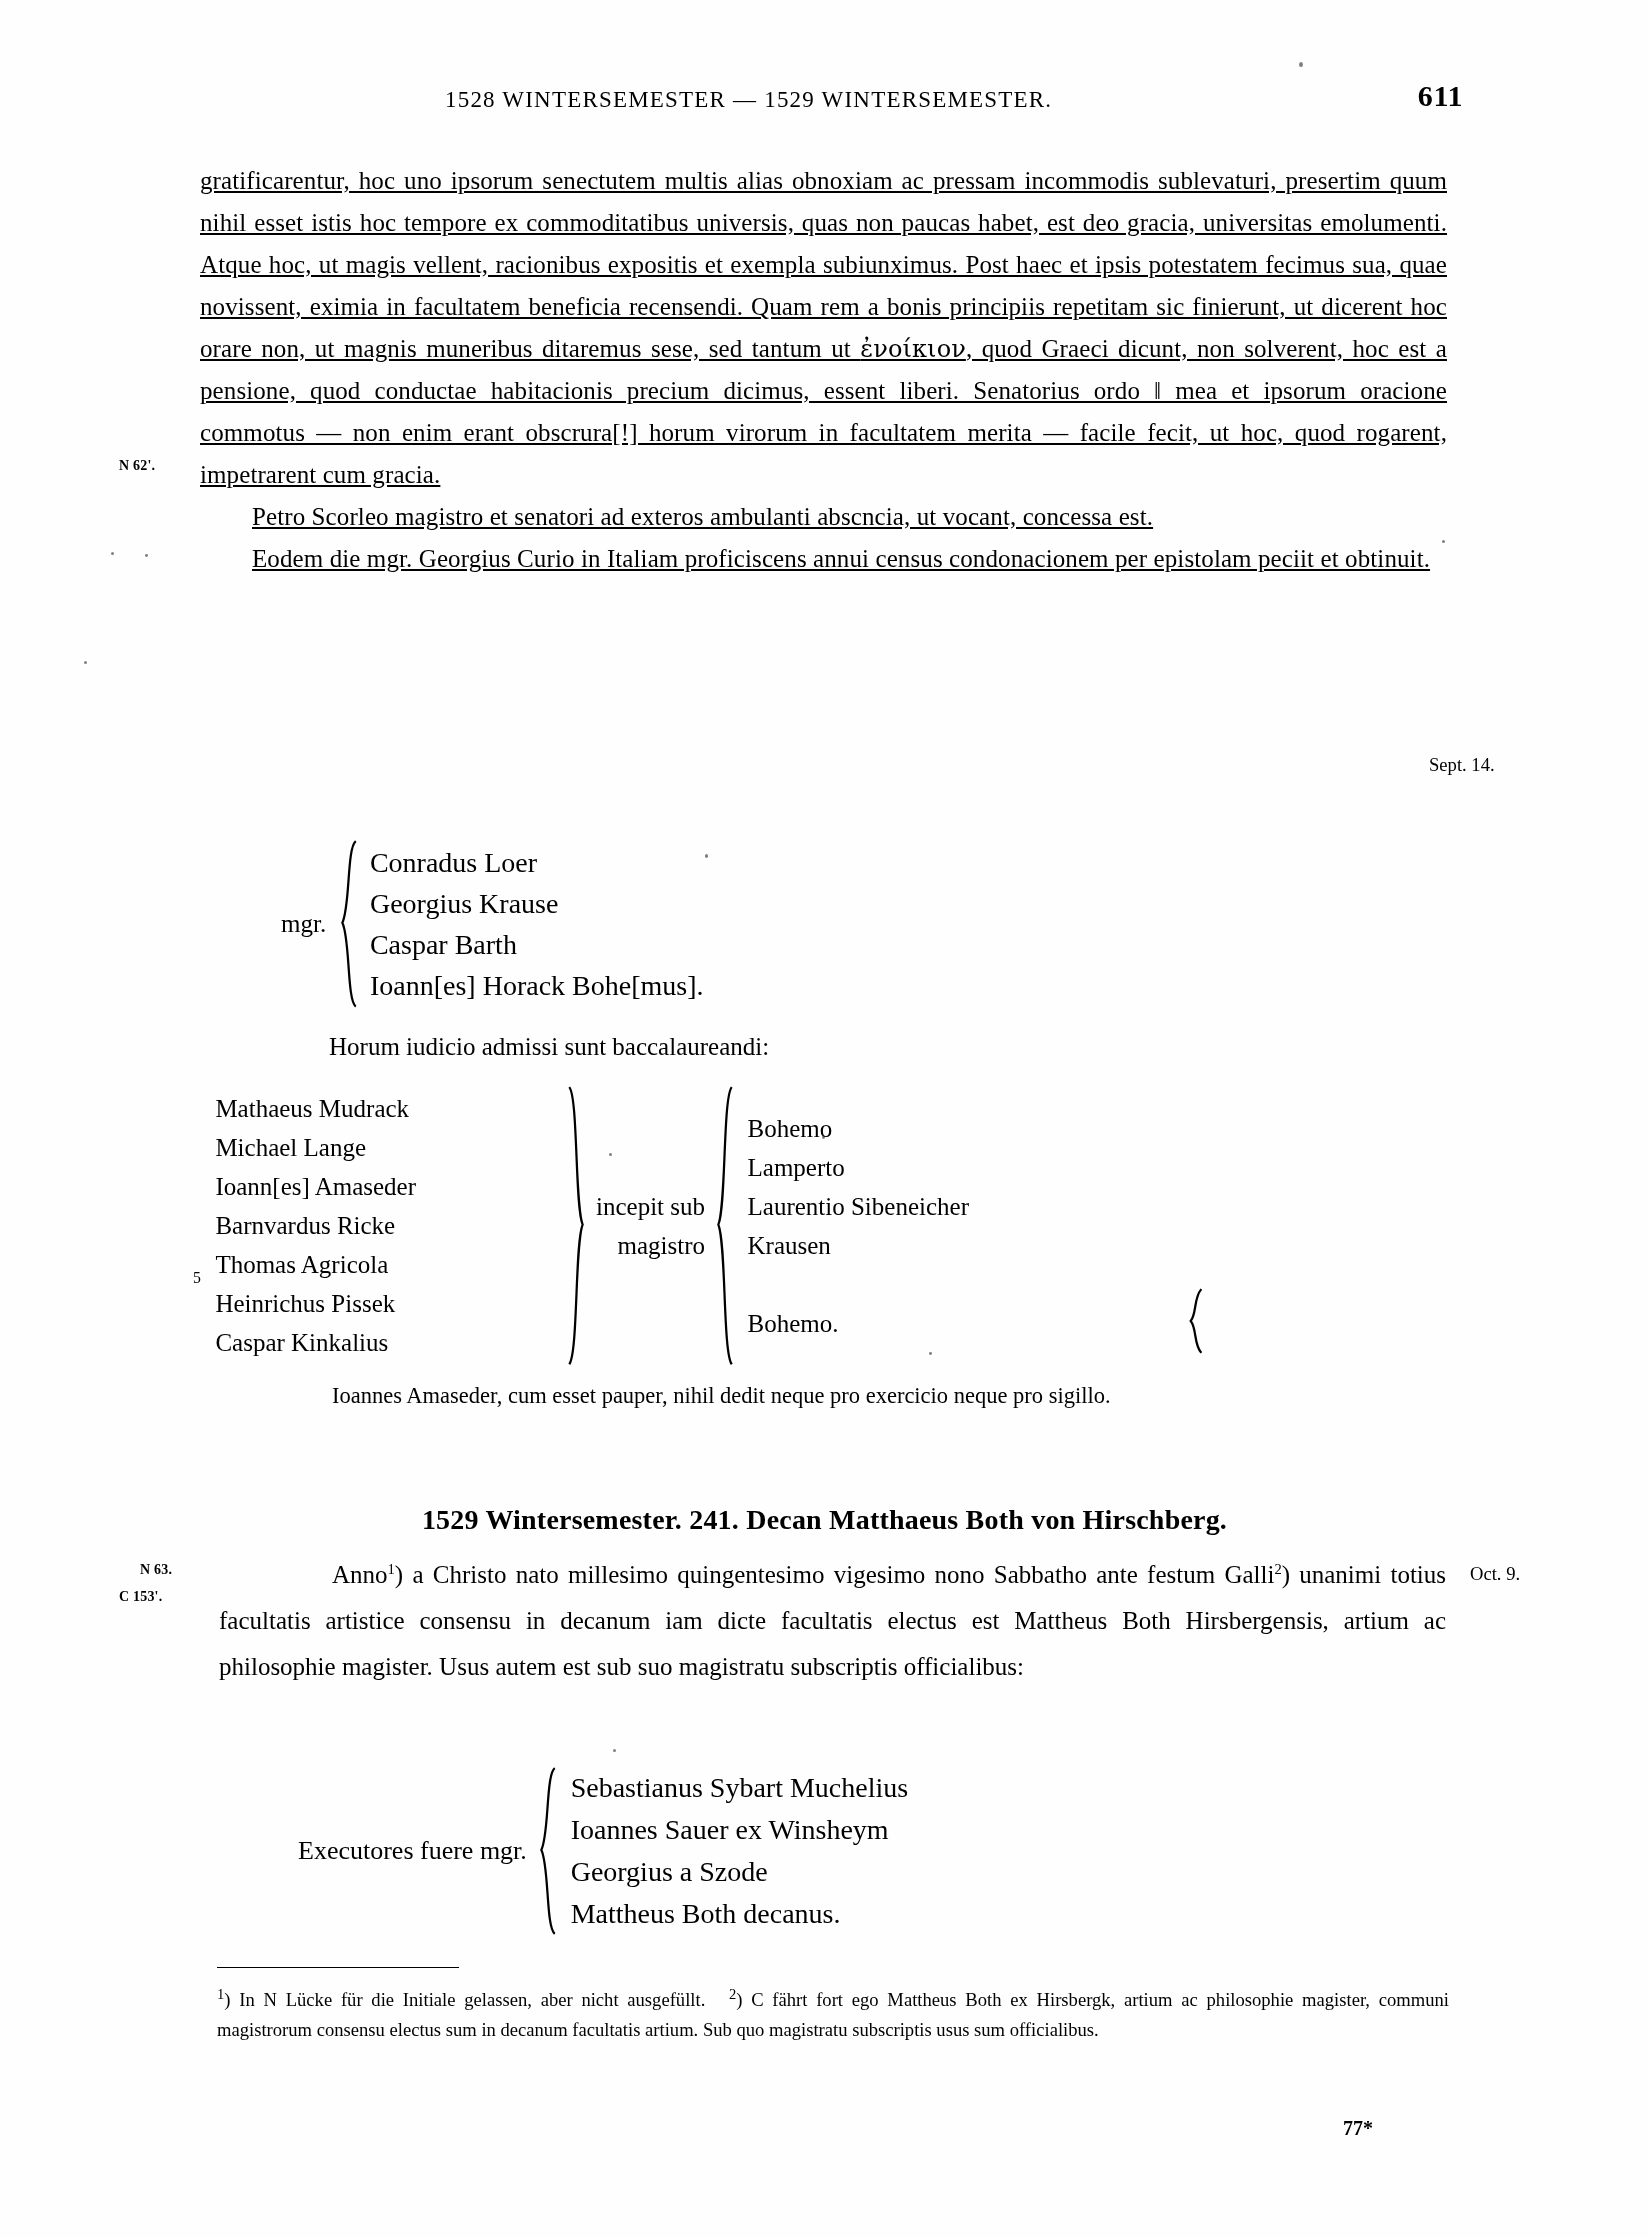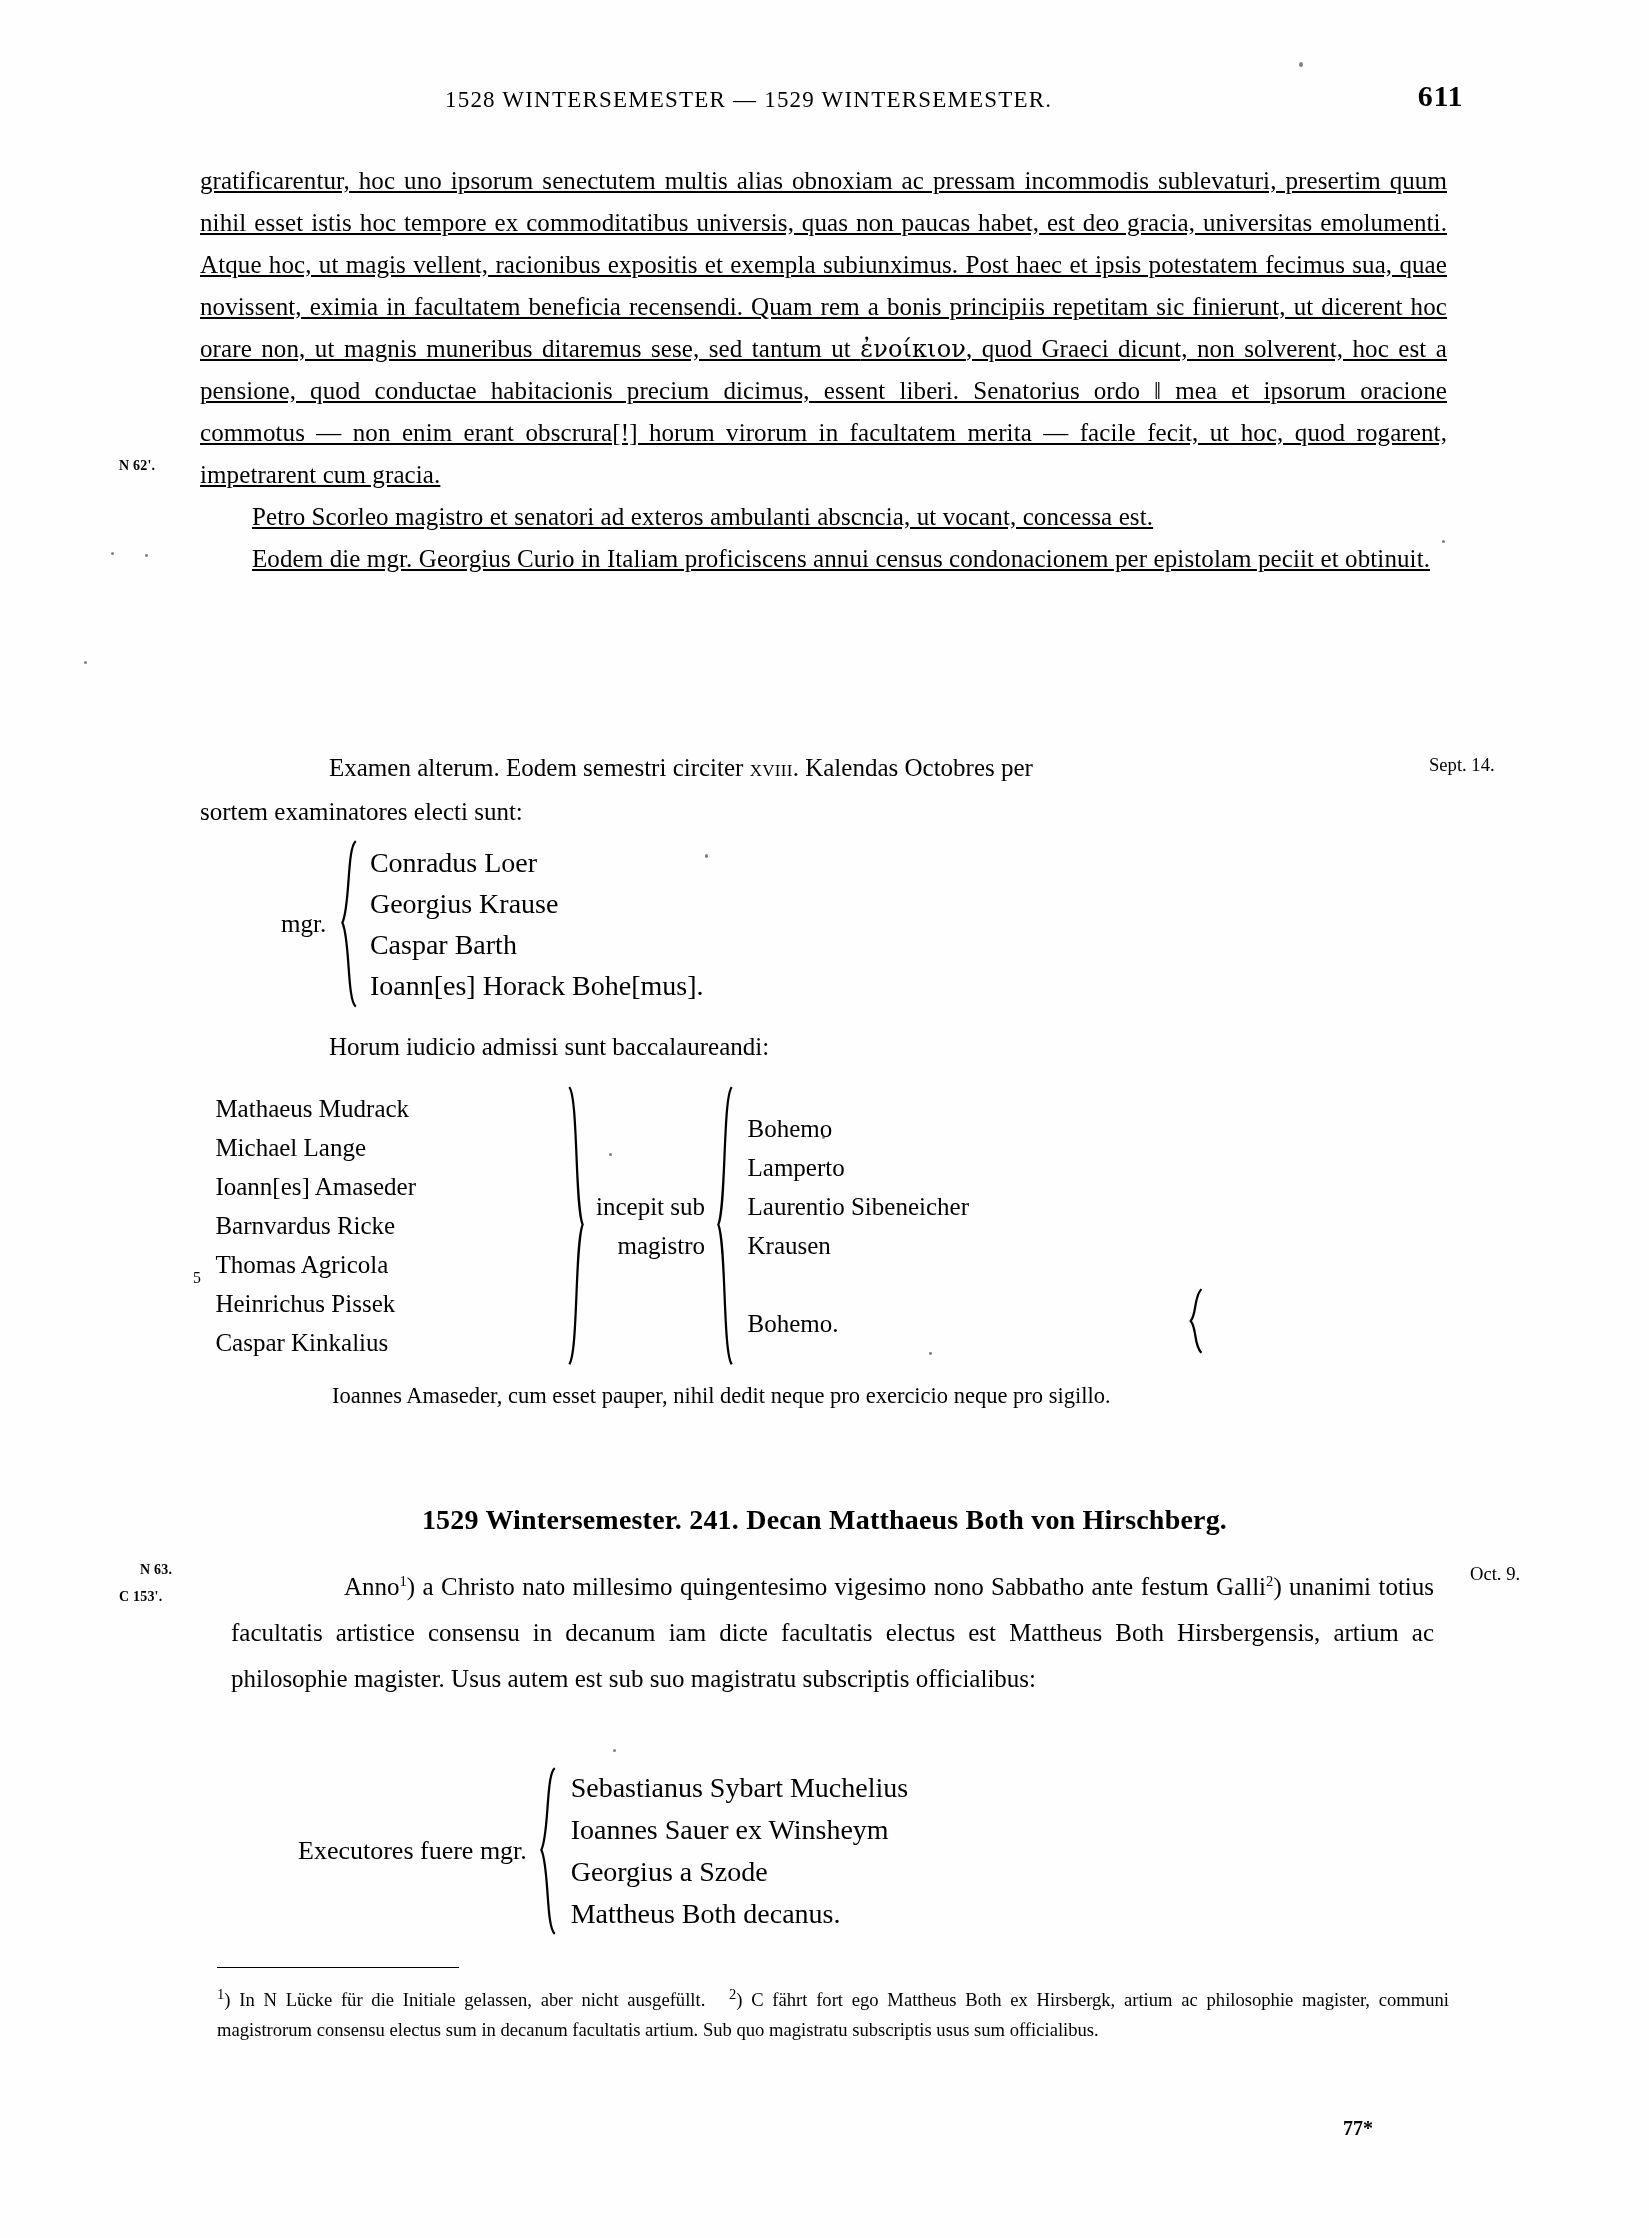--- a/index.html
+++ b/index.html
@@ -188,21 +188,21 @@
   
   .anno {
     position: absolute;
     left: 219px;
     top: 1552px;
     width: 1227px;
     font-size: 25px;
     line-height: 46px;
     text-align: justify;
   }
-  .anno p { margin: 12px; }
+  .anno p { margin: 0; }
   .anno .l1 { text-indent: 113px; }
   sup { font-size: 14.6px; vertical-align: super; line-height: 0; }
 
   
   .exec {
     position: absolute;
     left: 298px;
     top: 1767px;
     display: flex;
     align-items: center;
@@ -261,24 +261,20 @@
   <div class="marginal marg-c153">C 153'.</div>
   <div class="marg-sept">Sept. 14.</div>
   <div class="marg-oct">Oct. 9.</div>
 
   <div class="body-block">
     <p class="just first"><span>gratificarentur, hoc uno ipsorum senectutem multis alias obnoxiam ac pressam incommodis sublevaturi, presertim quum nihil esset istis hoc tempore ex commoditatibus universis, quas non paucas habet, est deo gracia, universitas emolumenti.  Atque hoc, ut magis vellent, racionibus expositis et exempla subiunximus.  Post haec et ipsis potestatem fecimus sua, quae novissent, eximia in facultatem beneficia recensendi.  Quam rem a bonis principiis repetitam sic finierunt, ut dicerent hoc orare non, ut magnis muneribus ditaremus sese, sed tantum ut </span><span class="gk">ἐνοίκιον</span><span>, quod Graeci dicunt, non solverent, hoc est a pensione, quod conductae habitacionis precium dicimus, essent liberi.  Senatorius ordo ‖ mea et ipsorum oracione commotus — non enim erant obscrura[!] horum virorum in facultatem merita — facile fecit, ut hoc, quod rogarent, impetrarent cum gracia.</span></p>
     <p class="just indent">Petro Scorleo magistro et senatori ad exteros ambulanti abscncia, ut vocant, concessa est.</p>
     <p class="just indent">Eodem die mgr. Georgius Curio in Italiam proficiscens annui census condonacionem per epistolam peciit et obtinuit.</p>
   </div>
 
-  <div class="examen">
-    <div class="l1"><span>Examen alterum.    Eodem semestri circiter </span><span class="sc">xviii</span><span>. Kalendas Octobres per</span></div>
-    <div>sortem examinatores electi sunt:</div>
-  </div>
 
   <div class="mgr-block">
     <div class="mgr-label">mgr.</div>
     <div class="brace">
       <svg viewBox="0 0 34 300" preserveAspectRatio="none">
         <path d="M30 2 C14 14 20 120 6 148 C20 176 14 286 30 298" fill="none" stroke="#000" stroke-width="4"></path>
       </svg>
     </div>
     <div class="brace-items">
       <div>Conradus Loer</div>

